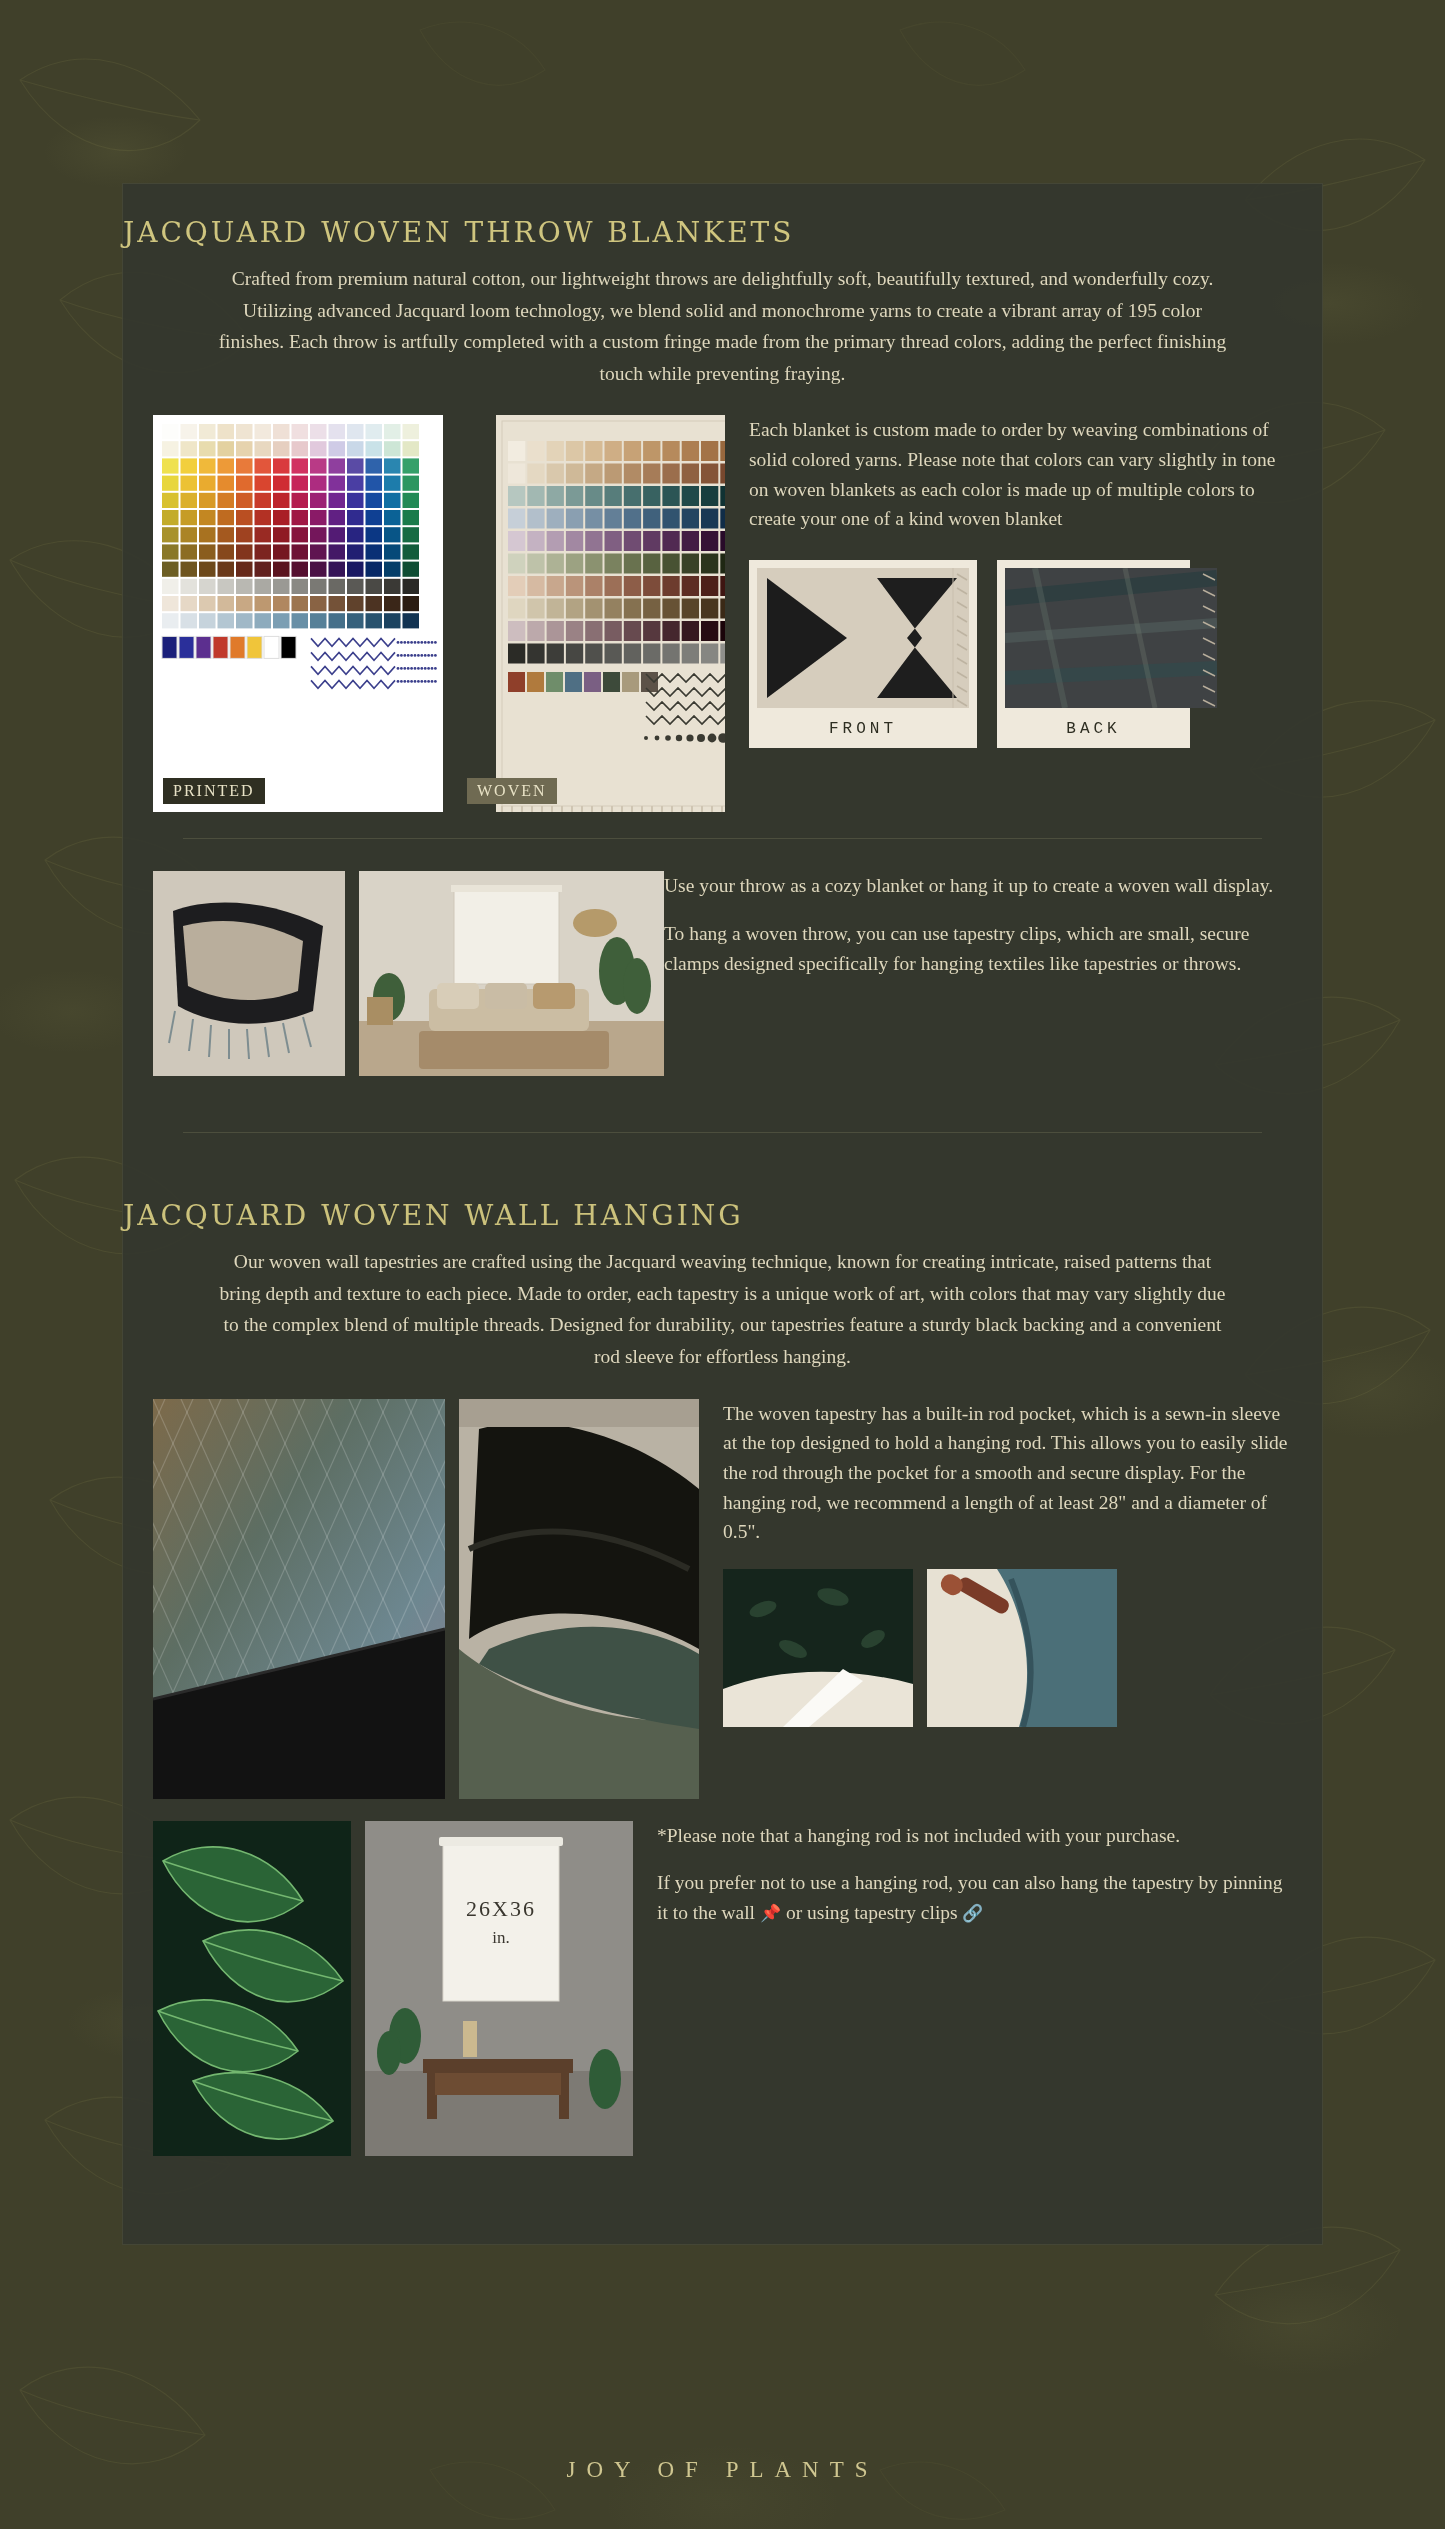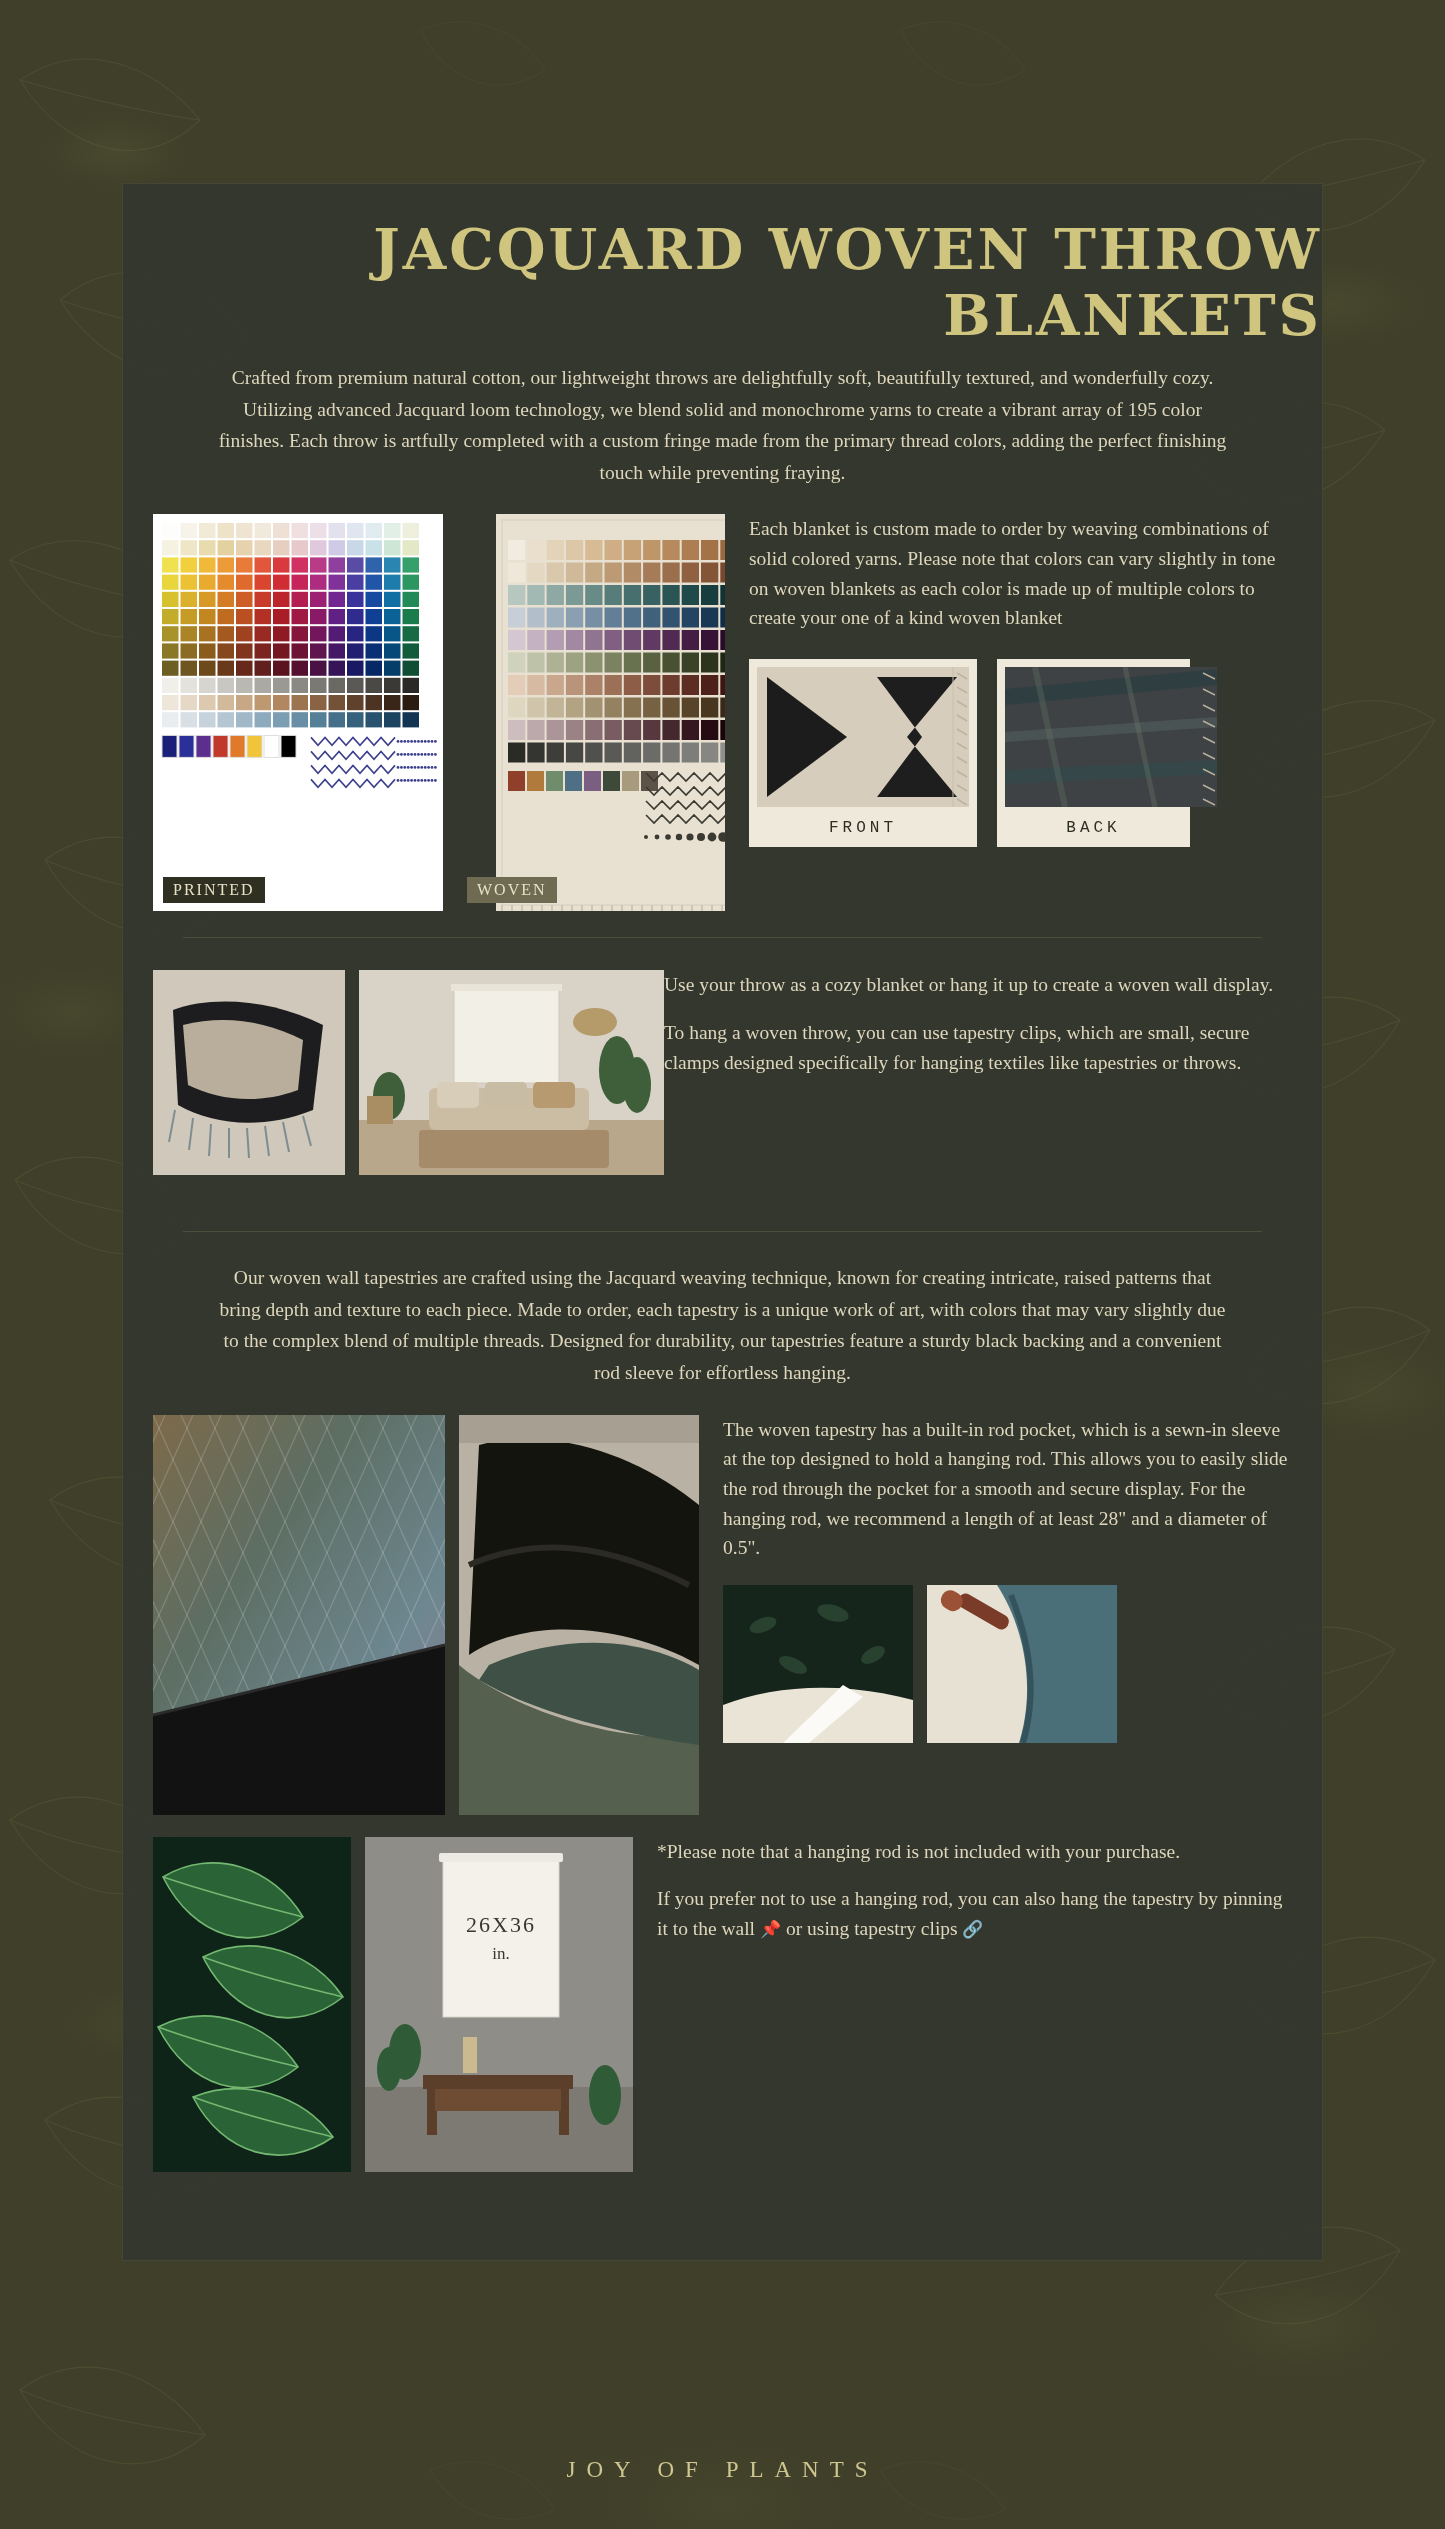--- a/index.html
+++ b/index.html
@@ -51,27 +51,27 @@
   
   .panel {
     position:absolute;
     left: 122px; top: 183px;
     width: 1201px;
     background: rgba(52,55,45,0.93);
     border: 1px solid rgba(180,180,130,0.12);
   }
   .section { padding: 4px 0 0 0; }
   .sec-title {
-    text-align:right;
+    text-align:left;
     color:#cfc57f;
-    font-size: 56px;
+    font-size: 28px;
     letter-spacing: 3px;
     margin: 28px 0 14px 0;
     font-family: "DejaVu Serif", serif;
-    font-weight: bold;
+    font-weight: normal;
   }
   .sec-title.mid { color:#ccc27c; margin-top:36px; }
   .intro {
     color:#ded7bd;
     font-size: 19.5px;
     line-height: 1.62;
     text-align:center;
     padding: 0 92px;
   }
   .divider {
@@ -696,20 +696,21 @@
       </div>
       <div style="flex:1;">
         <div class="body-text">Use your throw as a cozy blanket or hang it up to create a woven wall display.</div>
         <div class="body-text" style="margin-top:18px;"> To hang a woven throw, you can use tapestry clips, which are small, secure clamps designed specifically for hanging textiles like tapestries or throws.</div>
       </div>
     </div>
 
     <div class="divider"></div>
 
     <div class="section">
+      <div class="sec-title mid">JACQUARD WOVEN WALL HANGING</div>
       <div class="intro">Our woven wall tapestries are crafted using the Jacquard weaving technique, known for creating intricate, raised patterns that bring depth and texture to each piece. Made to order, each tapestry is a unique work of art, with colors that may vary slightly due to the complex blend of multiple threads. Designed for durability, our tapestries feature a sturdy  black backing and a convenient rod sleeve for effortless hanging.</div>
 
       <div class="row" style="padding:26px 30px 0 30px; align-items:flex-start;">
         <div class="imgbox" style="width:292px;height:400px;">
           <svg width="292" height="400" viewBox="0 0 292 400">
             <defs>
               <linearGradient id="tg1" x1="0" y1="0" x2="1" y2="1">
                 <stop offset="0" stop-color="#7d6a4a"></stop>
                   <stop offset="0.35" stop-color="#5d6e63"></stop>
                 <stop offset="0.7" stop-color="#6d8790"></stop>

